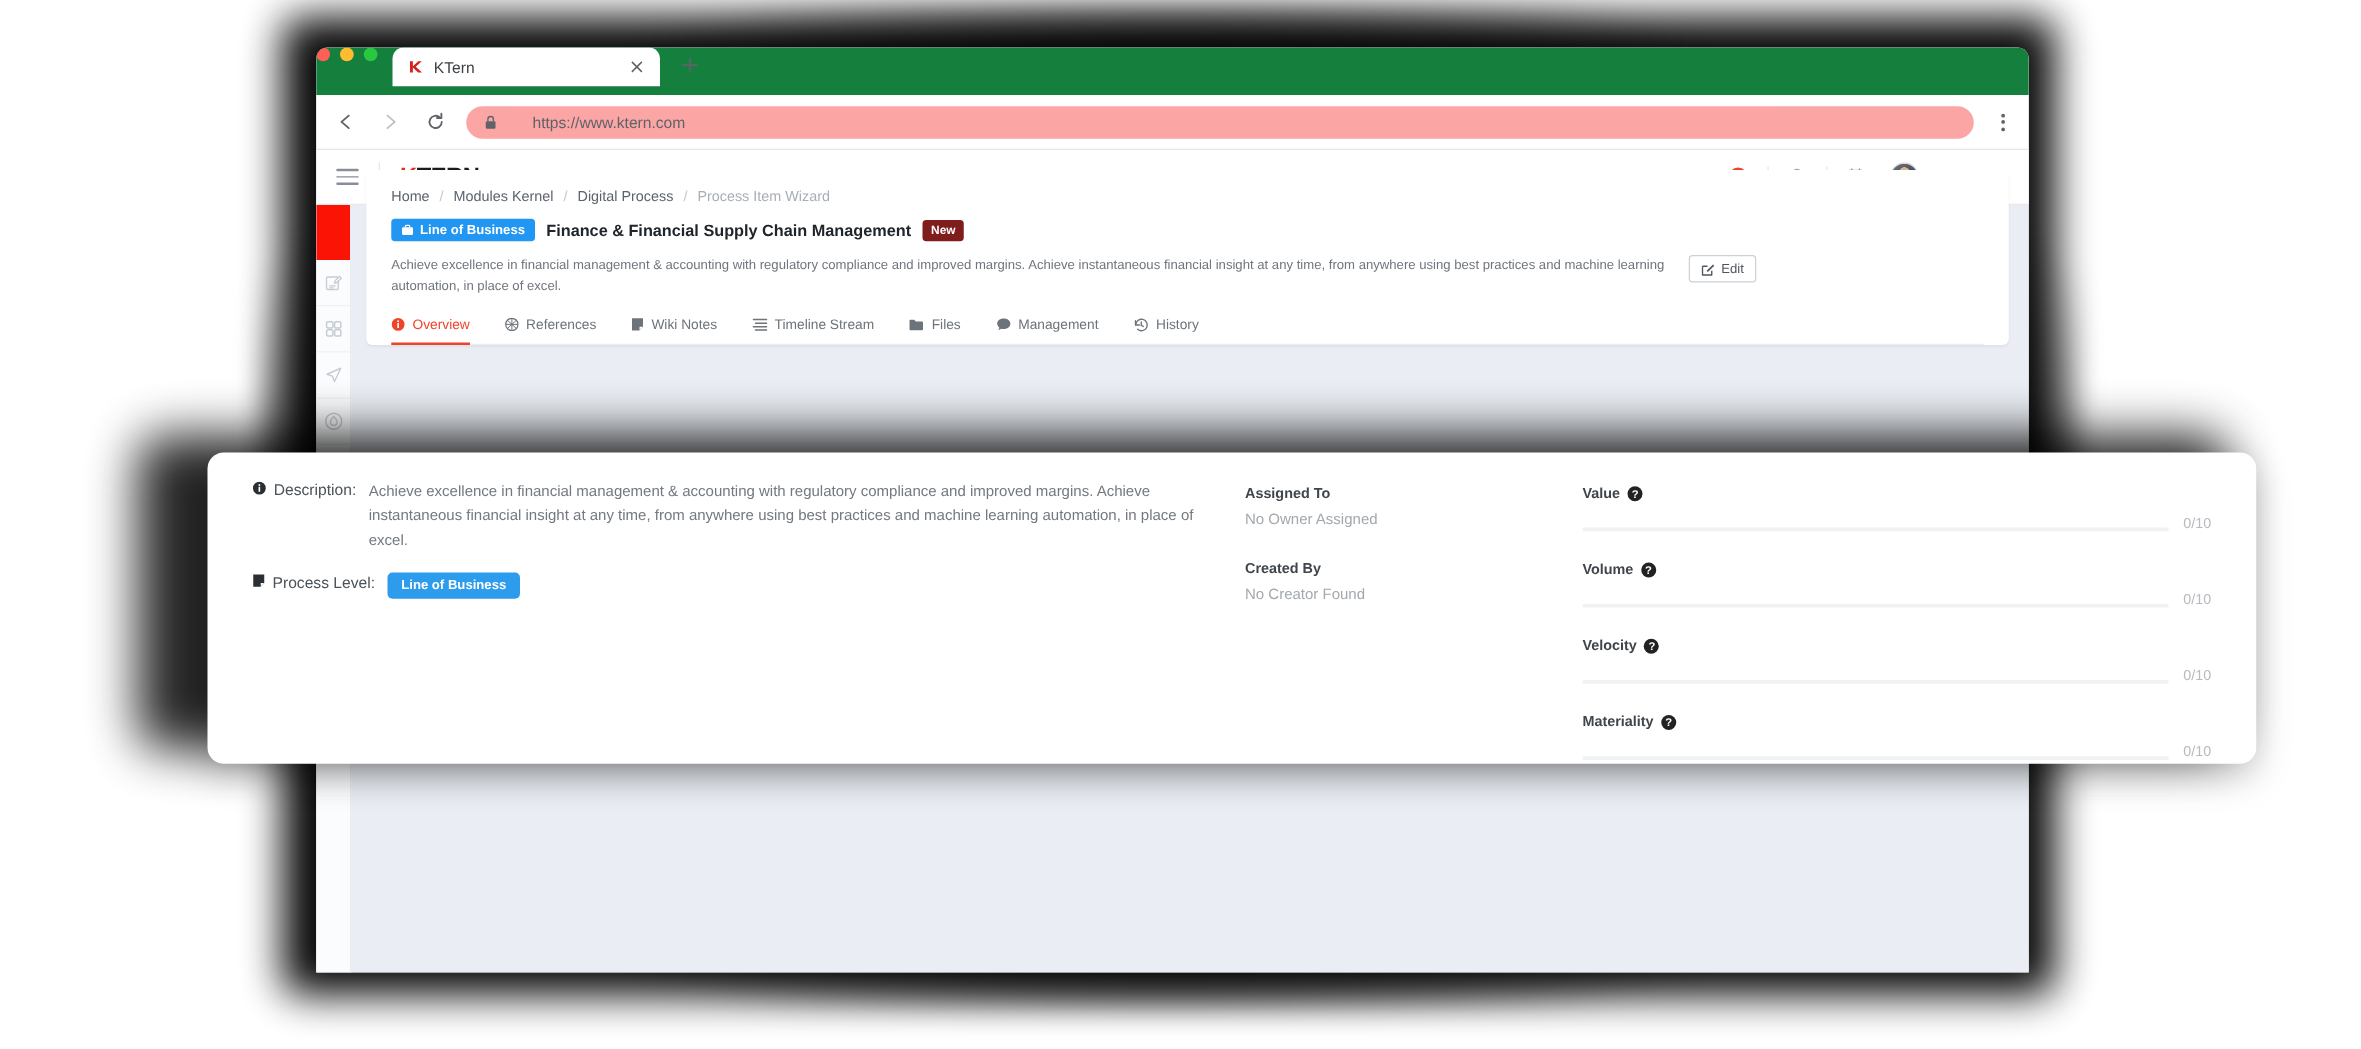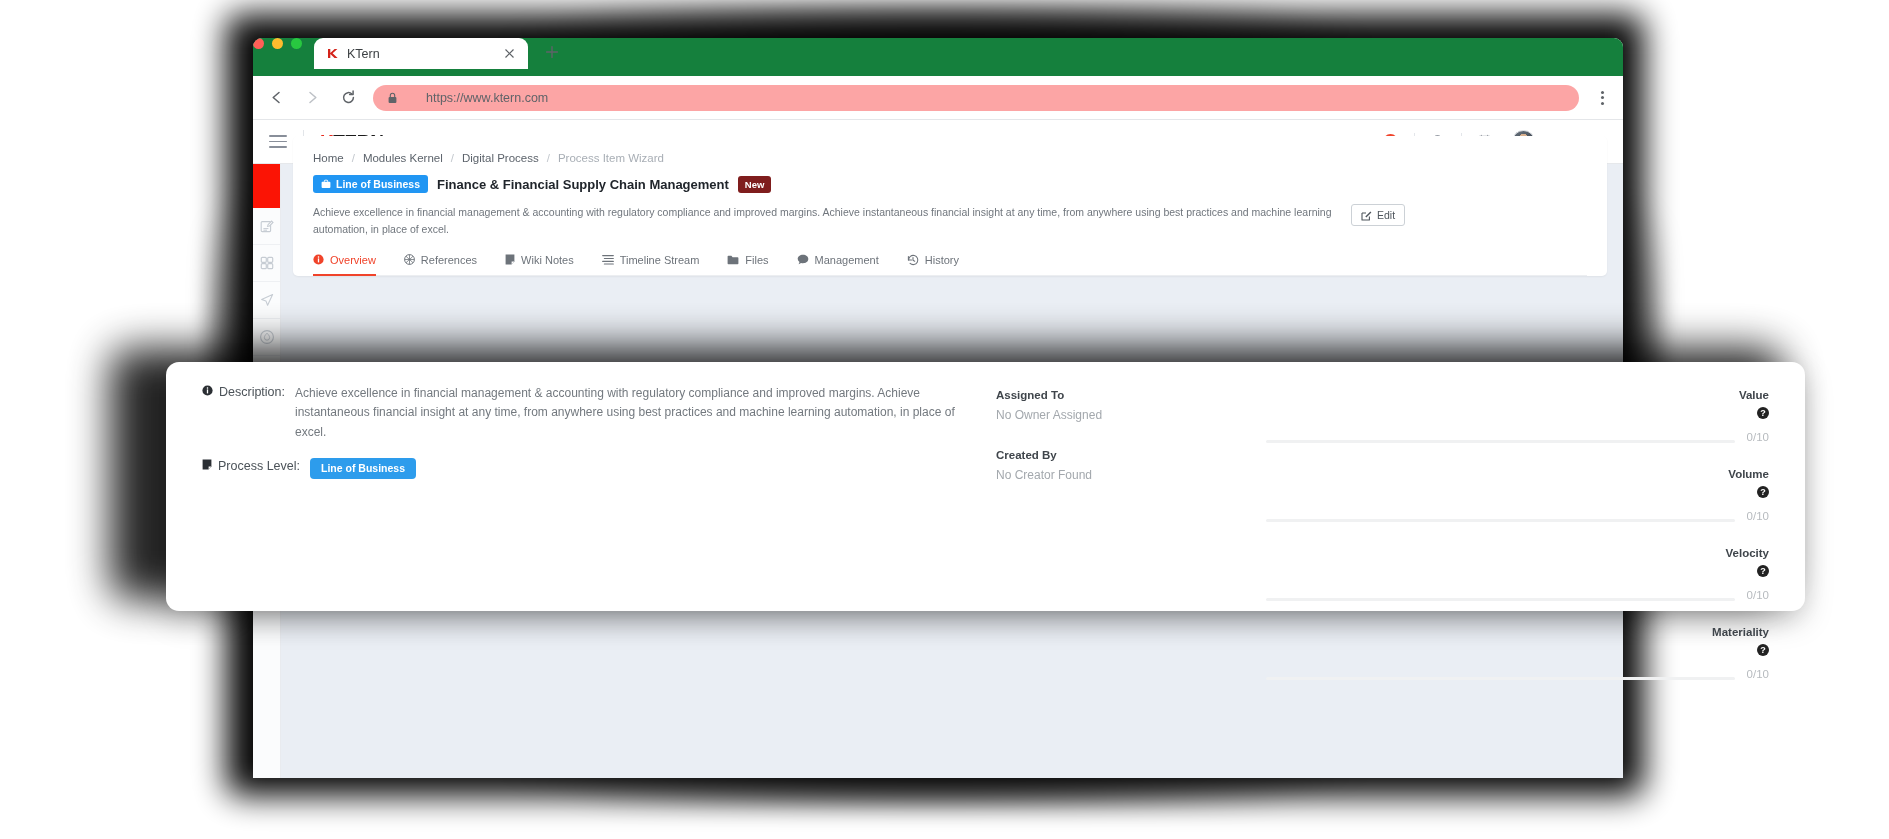--- a/index.html
+++ b/index.html
@@ -183,21 +183,21 @@
     display:inline-flex; align-items:center;
   }
 
   .mgroup { margin-bottom:27px; }
   .mgroup:last-child { margin-bottom:0; }
   .mlabel { font-size:11.5px; font-weight:700; color:#3f454b; }
   .mvalue { font-size:12px; color:#a3a8ad; margin-top:7px; }
 
   .metric { margin-bottom:25px; }
   .metric:last-child { margin-bottom:0; }
-  .mhead { display:flex; align-items:flex-end; gap:6px; font-size:11.5px; font-weight:700; color:#3f454b;flex-direction:column; }
+  .mhead { display:flex; align-items:flex-start; gap:6px; font-size:11.5px; font-weight:700; color:#3f454b; }
   .qico { width:12px; height:12px; border-radius:50%; background:#222; color:#fff;
           font-size:9px; font-weight:700; display:flex; align-items:center; justify-content:center; line-height:1; }
   .bar-row { display:flex; align-items:flex-end; gap:12px; margin-top:12px; }
   .bar { flex:1; height:3px; background:#f0f1f2; border-radius:2px; }
   .bar-val { font-size:11.5px; color:#b7bbbf; white-space:nowrap; }
 
   .ico { display:inline-flex; align-items:center; justify-content:center; }
 </style>
 </head>
 <body>

